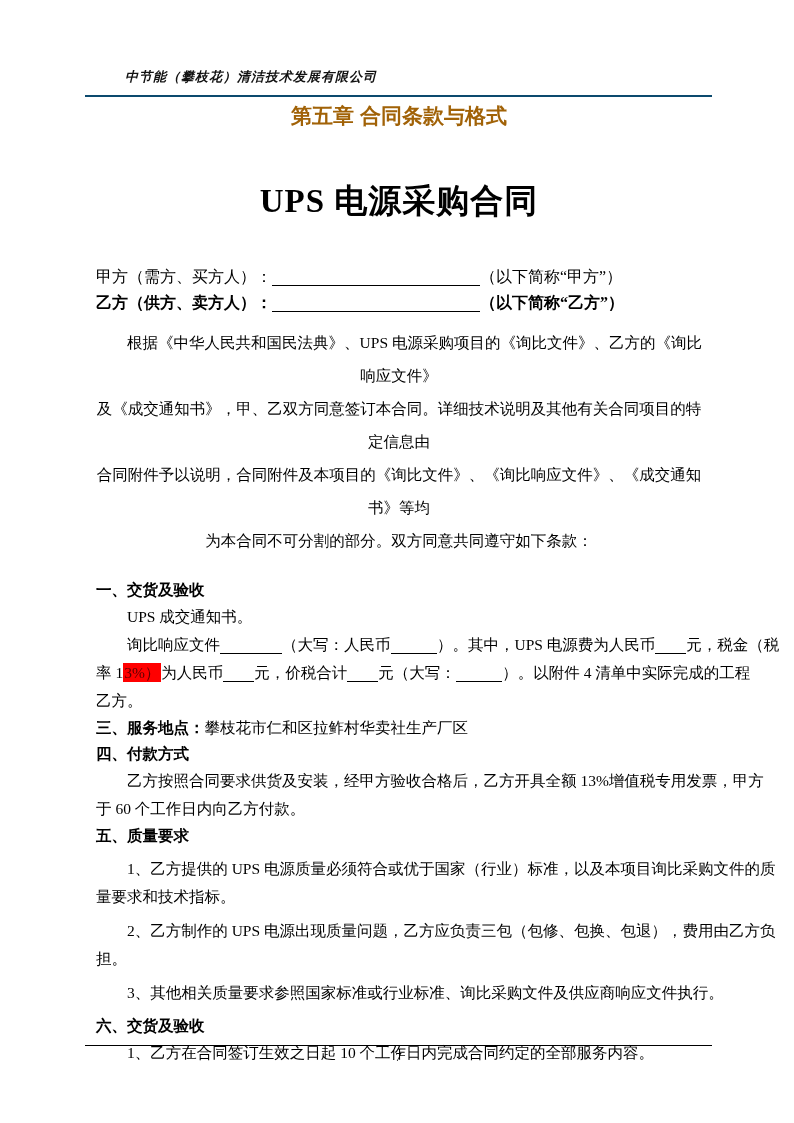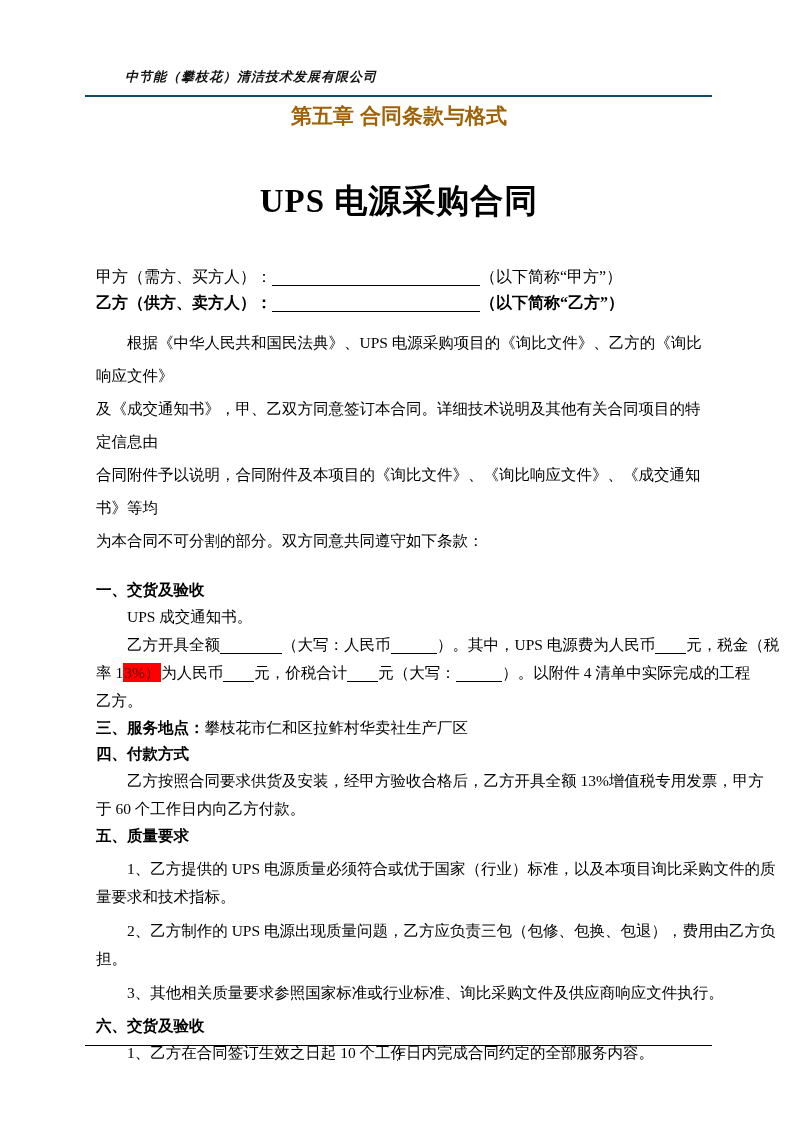--- a/index.html
+++ b/index.html
@@ -66,21 +66,21 @@
   
   .block { font-size: 15.5px; }
   .block .line { line-height: 28px; white-space: nowrap; }
   .block.ind .line.first { text-indent: 2em; }
 
   .block.party { font-size: 16px; }
   .block.party .line { line-height: 22px; }
   .block.party:first-child { margin-top: 45px; }
   .block.party + .block.party { margin-top: 4px; font-weight: bold; }
 
-  .block.preamble { margin-top: 12px; margin-bottom: 20px; }
+  .block.preamble { margin-top: 12px; margin-bottom: 20px; text-align: center; }
   .block.preamble .line { line-height: 33px; white-space: normal; }
 
   .block.h .line { line-height: 26px; }
   .block.gap { margin-top: 6px; }
 
   .run.bold {
     font-family: "Liberation Sans", "DejaVu Sans", sans-serif;
     font-weight: bold;
     font-size: 15.5px;
   }
@@ -137,21 +137,21 @@
           <div class="line"><span class="run">合同附件予以说明，合同附件及本项目的《询比文件》、《询比响应文件》、《成交通知书》等均</span></div>
           <div class="line"><span class="run">为本合同不可分割的部分。双方同意共同遵守如下条款：</span></div>
         </div>
         <div class="block h">
           <div class="line first"><span class="run bold">一、交货及验收</span></div>
         </div>
         <div class="block p ind">
           <div class="line first"><span class="run">UPS 成交通知书。</span></div>
         </div>
         <div class="block p ind">
-          <div class="line first"><span class="run">乙方开具全额</span><span class="run blank">　　　　</span><span class="run">（大写：人民币</span><span class="run blank">　　　</span><span class="run">）。其中，UPS 电源费为人民币</span><span class="run blank">　　</span><span class="run">元，税金（税</span></div>
+          <div class="line first"><span class="run">询比响应文件</span><span class="run blank">　　　　</span><span class="run">（大写：人民币</span><span class="run blank">　　　</span><span class="run">）。其中，UPS 电源费为人民币</span><span class="run blank">　　</span><span class="run">元，税金（税</span></div>
           <div class="line"><span class="run">率 1</span><span class="run hl">3%）</span><span class="run">为人民币</span><span class="run blank">　　</span><span class="run">元，价税合计</span><span class="run blank">　　</span><span class="run">元（大写：</span><span class="run blank">　　　</span><span class="run">）。以附件 4 清单中实际完成的工程</span></div>
           <div class="line"><span class="run">乙方。</span></div>
         </div>
         <div class="block h">
           <div class="line first"><span class="run bold">三、服务地点：</span><span class="run">攀枝花市仁和区拉鲊村华卖社生产厂区</span></div>
         </div>
         <div class="block h">
           <div class="line first"><span class="run bold">四、付款方式</span></div>
         </div>
         <div class="block p ind">

